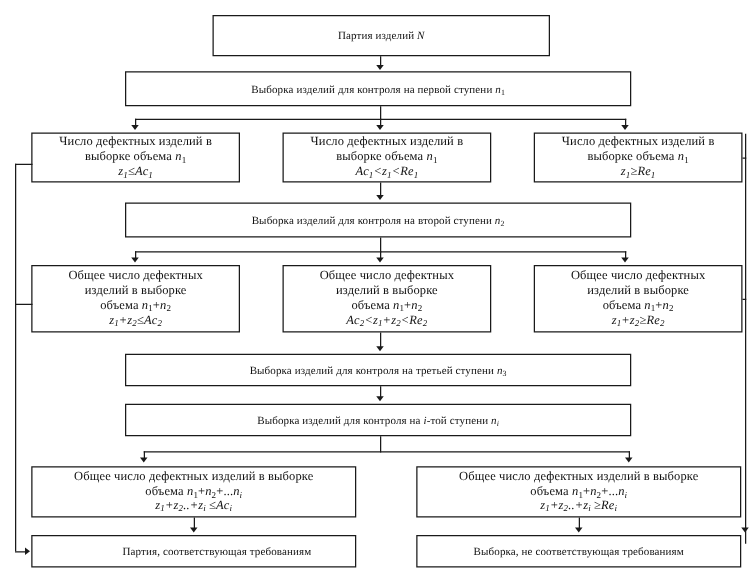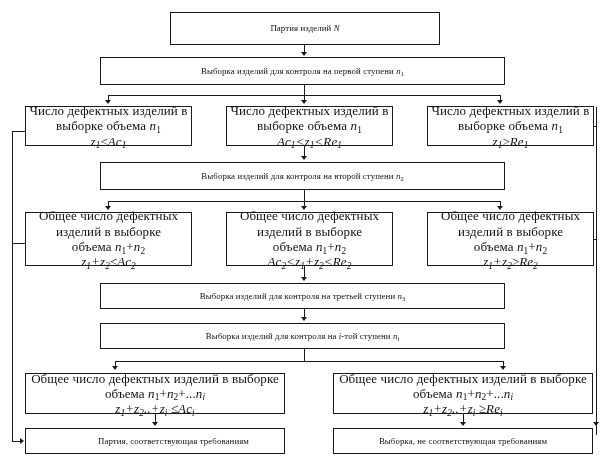--- a/index.html
+++ b/index.html
@@ -13,21 +13,21 @@
   .box{
     position:absolute;
     border:1.4px solid #1a1a1a;
     background:#fff;
     box-sizing:border-box;
     display:flex;
     align-items:center;
     justify-content:center;
     text-align:center;
     line-height:1.18;
-    font-size:13px;
+    font-size:10px;
     letter-spacing:0.1px;
     padding:2px 3px;
   }
   .box .inner{width:100%;}
   .box .ln{display:block;white-space:nowrap;}
   .wide{font-size:8.8px;}
 
   
   .ln-v, .ln-h{position:absolute;background:#1a1a1a;}
   .ln-v{width:1.2px;}

